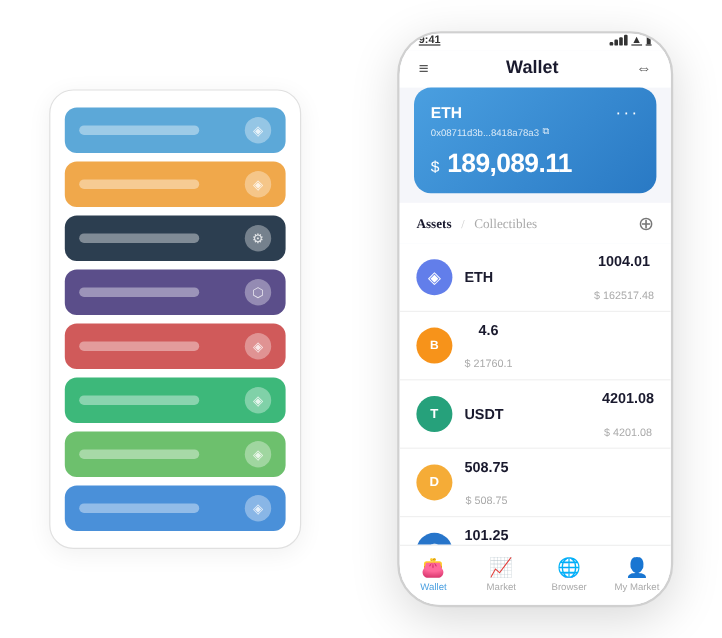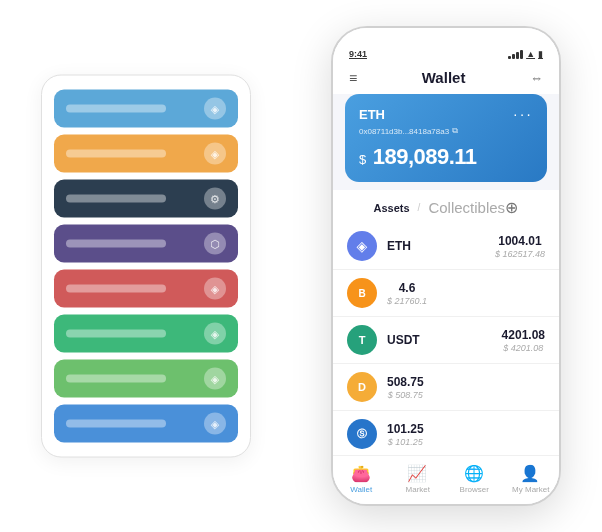--- a/index.html
+++ b/index.html
@@ -102,21 +102,21 @@
       flex-direction: column;
       background: #f5f6fa;
     }
 
     
     .status-bar {
       background: white;
       display: flex;
       justify-content: space-between;
       align-items: center;
-      padding: 21px 16px 4px;
+      padding: 0 16px 4px;
       font-size: 9px;
       color: #333;
       text-decoration: underline;
     }
 
     .status-time { font-weight: 600; }
     .status-icons { display: flex; gap: 3px; align-items: center; }
     .signal-bars { display: flex; gap: 1px; align-items: flex-end; }
     .signal-bar { width: 3px; background: #333; border-radius: 1px; }
 
@@ -167,29 +167,30 @@
       font-weight: 700;
       letter-spacing: -0.5px;
     }
 
     .eth-balance-symbol { font-size: 13px; font-weight: 400; margin-right: 2px; }
 
     
     .assets-header {
       background: white;
       display: flex;
-      justify-content: center;
+      justify-content: space-between;
       align-items: center;
       padding: 8px 14px 6px;
+      font-family: Liberation Serif, serif;
     }
 
     .assets-tabs { display: flex; gap: 6px; align-items: center; }
     .assets-tab-active { font-size: 11px; font-weight: 600; color: #1a1a2e; }
     .assets-tab-slash { font-size: 10px; color: #ccc; margin: 0 2px; }
-    .assets-tab-inactive { font-size: 15px; color: #aaa; }
+    .assets-tab-inactive { font-size: 11px; color: #aaa; }
     .assets-add { font-size: 16px; color: #777; cursor: pointer; }
 
     
     .asset-list {
       flex: 1;
       background: white;
       overflow: hidden;
     }
 
     .asset-item {
@@ -213,21 +214,21 @@
 
     .asset-name {
       font-size: 12px;
       font-weight: 600;
       color: #1a1a2e;
       flex: 1;
     }
 
     .asset-values { text-align: center; }
     .asset-amount { font-size: 12px; font-weight: 600; color: #1a1a2e; }
-    .asset-usd { font-size: 9px; color: #aaa; margin-top: 1px; font-style: italic; }
+    .asset-usd { font-size: 9px; color: #aaa; margin-top: 16px; }
 
     
     .bottom-nav {
       background: white;
       display: flex;
       justify-content: space-around;
       align-items: center;
       padding: 8px 0 10px;
       border-top: 1px solid #f0f0f0;
     }

